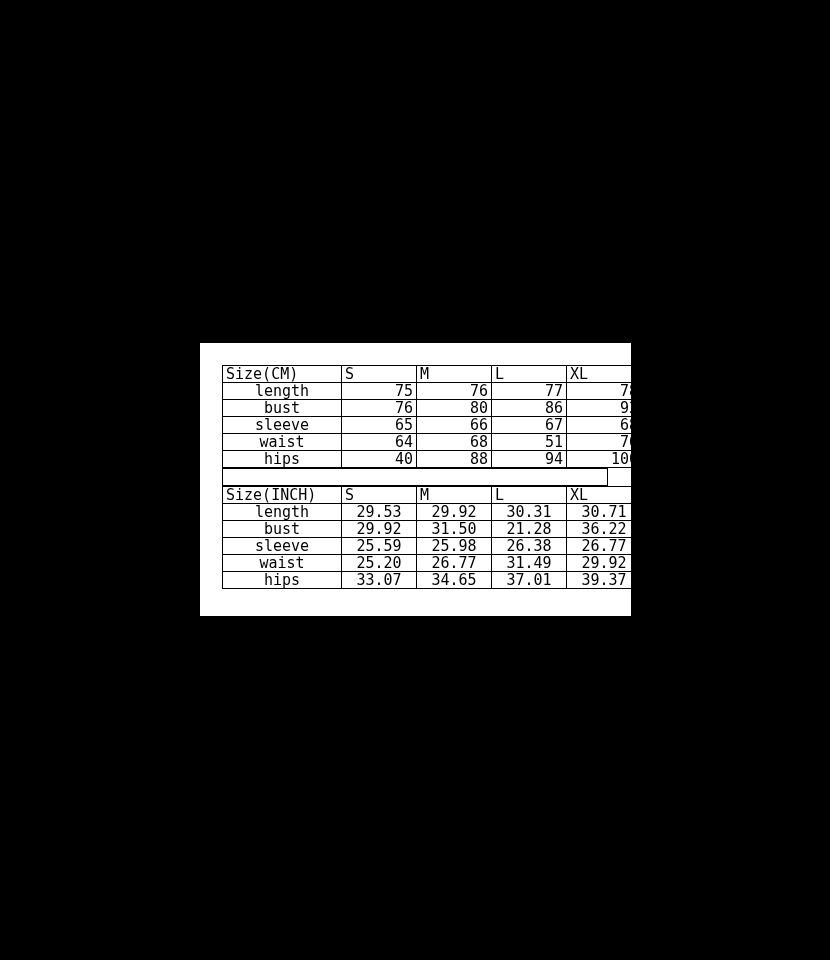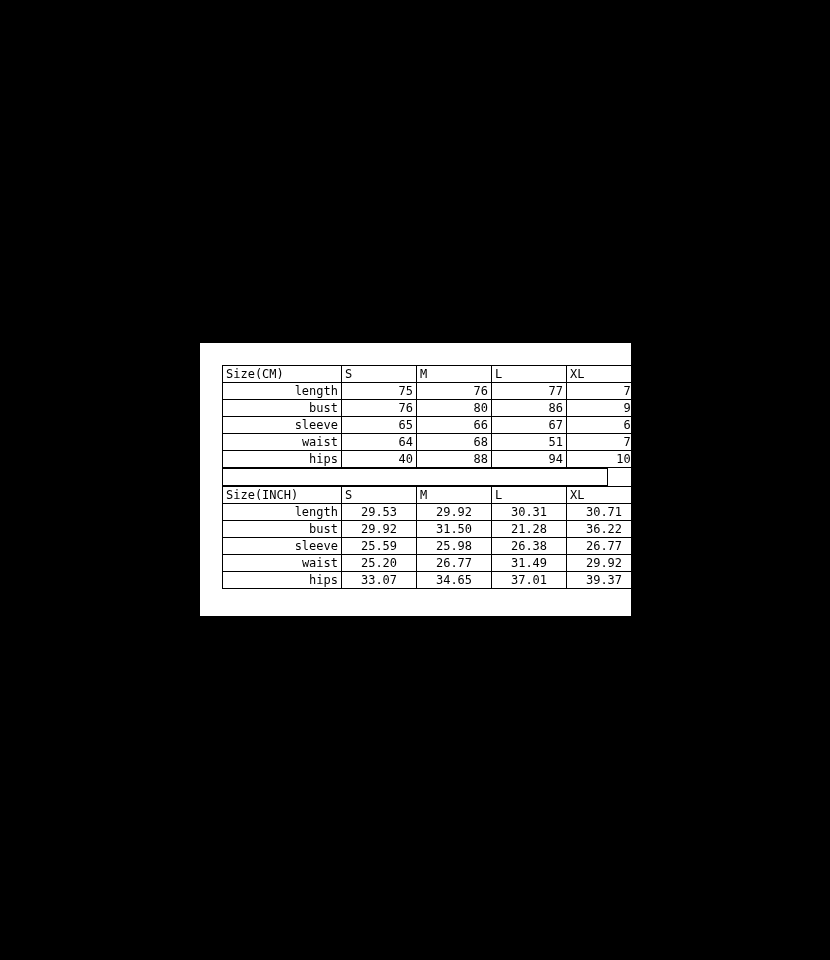--- a/index.html
+++ b/index.html
@@ -31,35 +31,35 @@
     position: absolute;
     left: 22px;
     top: 22px;
     width: 386px;
   }
   table.size-table {
     border-collapse: collapse;
     table-layout: fixed;
     width: 386px;
     font-family: "DejaVu Sans Mono", monospace;
-    font-size: 12px;
+    font-size: 15px;
     color: #000000;
     padding-left: 32px;
   }
   table.size-table td {
     border: 1px solid #000000;
     height: 16px;
     padding: 0 3px;
     line-height: 15px;
     white-space: nowrap;
     overflow: hidden;
   }
   .col-label { width: 112px; }
   .col-val { width: 68px; }
-  .lbl { text-align: right; margin-top: 12px; }
+  .lbl { text-align: center; margin-top: 12px; }
   .hdr { text-align: left; }
   .num-right { text-align: right; padding-right: 5px; }
   .num-center { text-align: center; }
   .gap-row td {
     border: none;
     height: 17px;
     padding: 0;
   }
 </style>
 </head>

